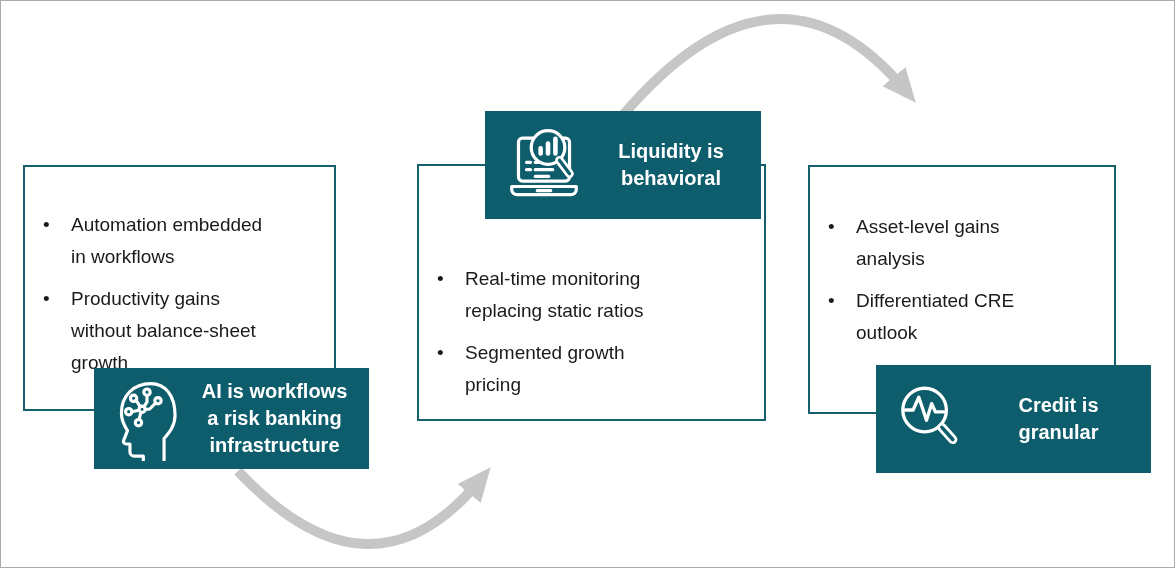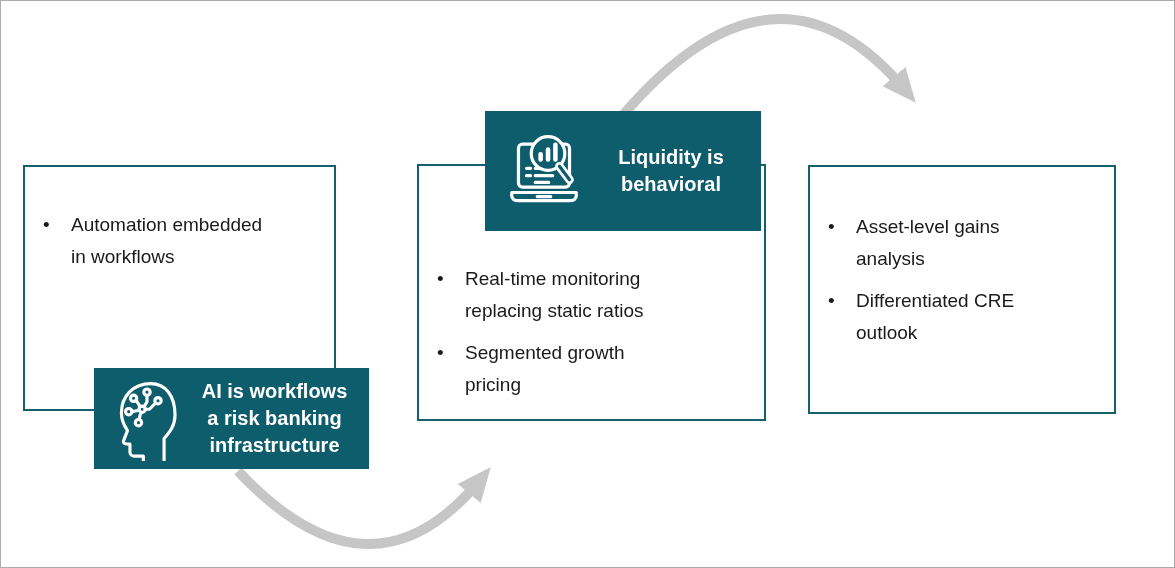--- a/index.html
+++ b/index.html
@@ -67,21 +67,21 @@
     box-sizing: border-box;
     background: #0e5d6c;
     color: #ffffff;
     display: flex;
     align-items: center;
     gap: 6px;
     padding: 8px 12px 8px 14px;
     z-index: 3;
   }
   .banner-ai        { left: 93px;  top: 367px; width: 275px; height: 101px; }
-  .banner-liquidity { left: 484px; top: 110px; width: 276px; height: 120px; padding-left: 16px; }
+  .banner-liquidity { left: 484px; top: 110px; width: 276px; height: 108px; padding-left: 16px; }
   .banner-credit    { left: 875px; top: 364px; width: 275px; height: 108px; }
 
   .banner .icon-wrap {
     flex: 0 0 auto;
     display: flex;
     align-items: center;
     justify-content: center;
   }
   .banner .label {
     flex: 1 1 auto;
@@ -105,20 +105,21 @@
         <path d="M0,0.6 L10,5 L0,9.4 z" fill="#c6c6c6"></path>
       </marker>
     </defs>
     <path d="M 622 114 Q 775 -65 905 90" fill="none" stroke="#c6c6c6" stroke-width="10" marker-end="url(#ahead)"></path>
     <path d="M 237 470 Q 370 612 480 478" fill="none" stroke="#c6c6c6" stroke-width="10" marker-end="url(#ahead)"></path>
   </svg>
 
   <div class="box box-left">
     <ul>
       <li>Automation embedded in workflows</li>
+      <li>Productivity gains without balance-sheet growth</li>
     </ul>
   </div>
 
   <div class="box box-middle">
     <ul>
       <li>Real-time monitoring replacing static ratios</li>
       <li>Segmented growth pricing</li>
     </ul>
   </div>
 
@@ -169,14 +170,28 @@
         <path d="M43.5 28.5 l7.5 10" stroke-width="6.4"></path>
         <path d="M43.5 28.5 l7.5 10" stroke="#0e5d6c" stroke-width="2.4"></path>
       </svg>
     </span>
     <span class="label">
       <span>Liquidity is</span>
       <span>behavioral</span>
     </span>
   </div>
 
+  <div class="banner banner-credit">
+    <span class="icon-wrap">
+      <svg class="icon-svg" width="82" height="82" viewBox="0 0 64 64" fill="none" stroke="#ffffff" stroke-width="2.6" stroke-linecap="round" stroke-linejoin="round">
+        <circle cx="27" cy="25" r="17"></circle>
+        <path d="M12 25 h6 l4.5 -10 l6 18 l4 -13 l3 6.5 h6.5"></path>
+        <path d="M40.5 38.5 l8.5 9.5" stroke-width="7.2"></path>
+        <path d="M40.5 38.5 l8.5 9.5" stroke="#0e5d6c" stroke-width="2.8"></path>
+      </svg>
+    </span>
+    <span class="label">
+      <span>Credit is</span>
+      <span>granular</span>
+    </span>
+  </div>
 
 </div>
 
 </body></html>

